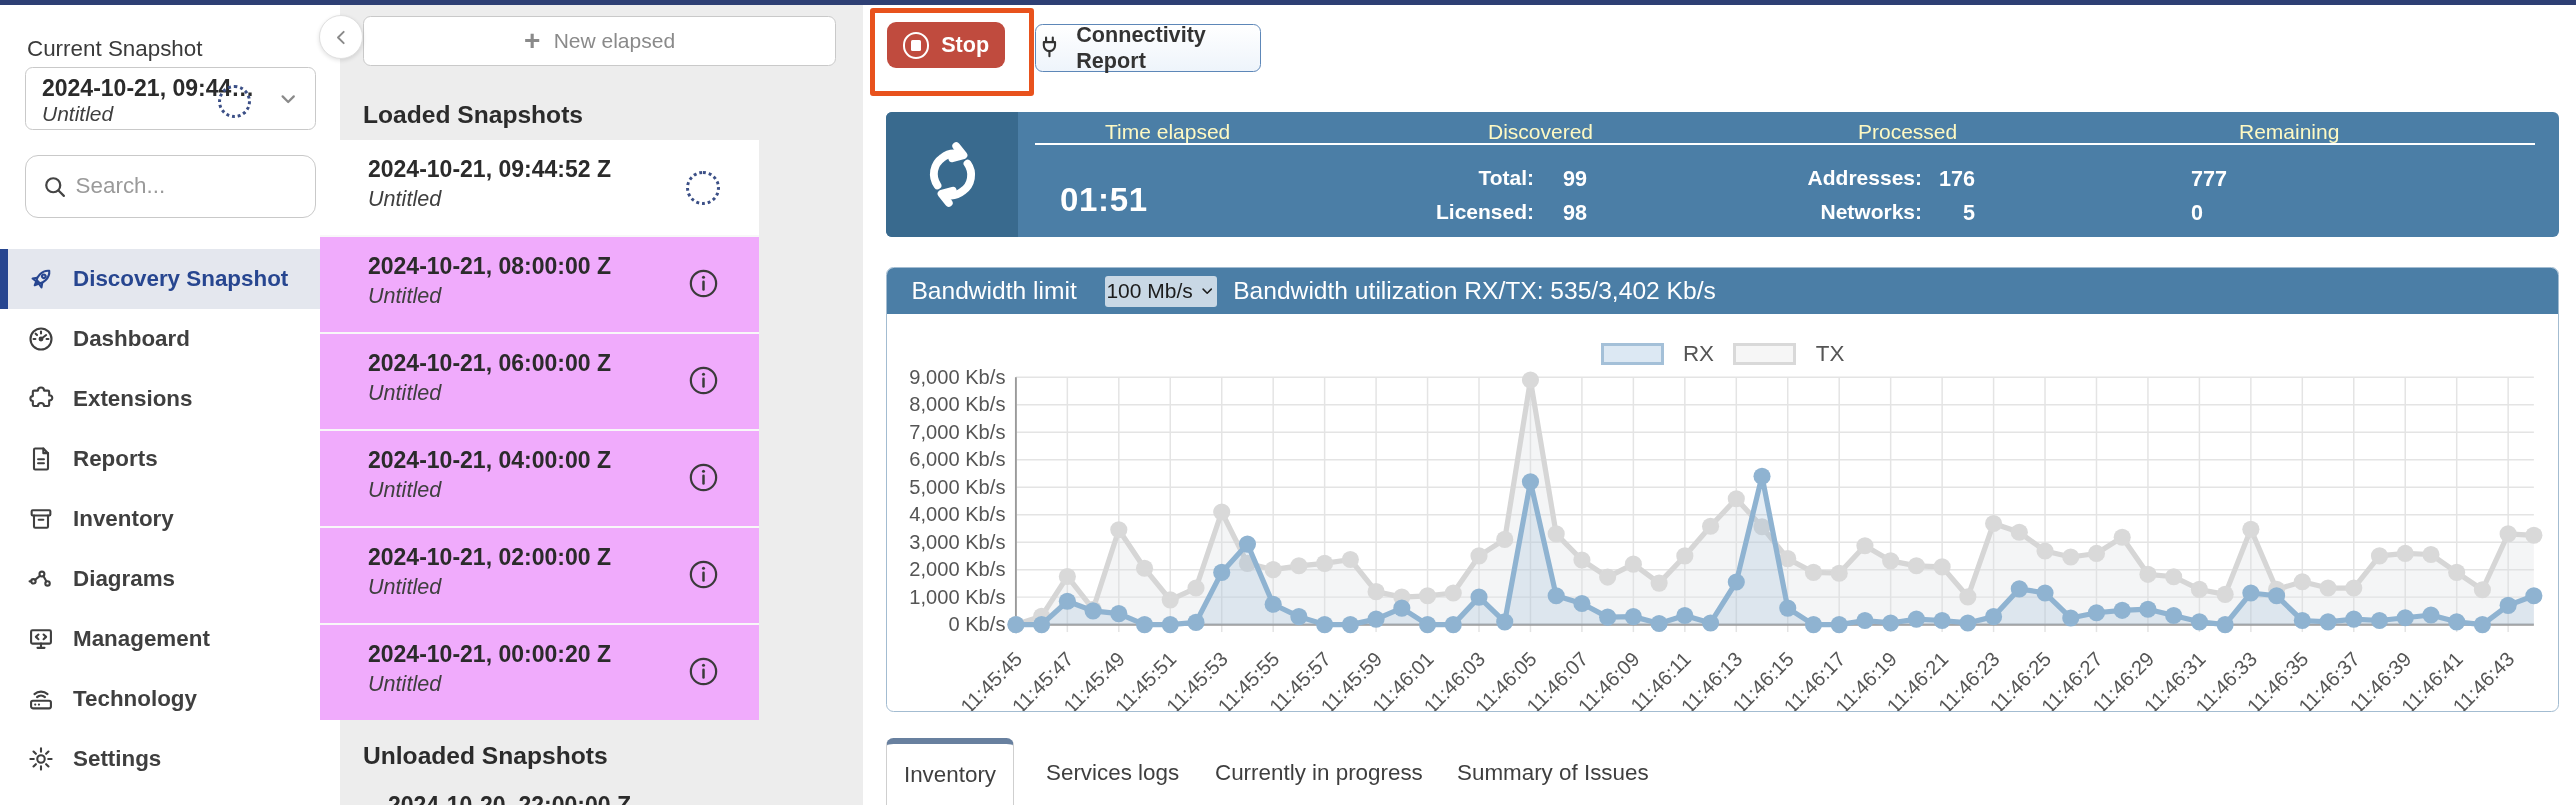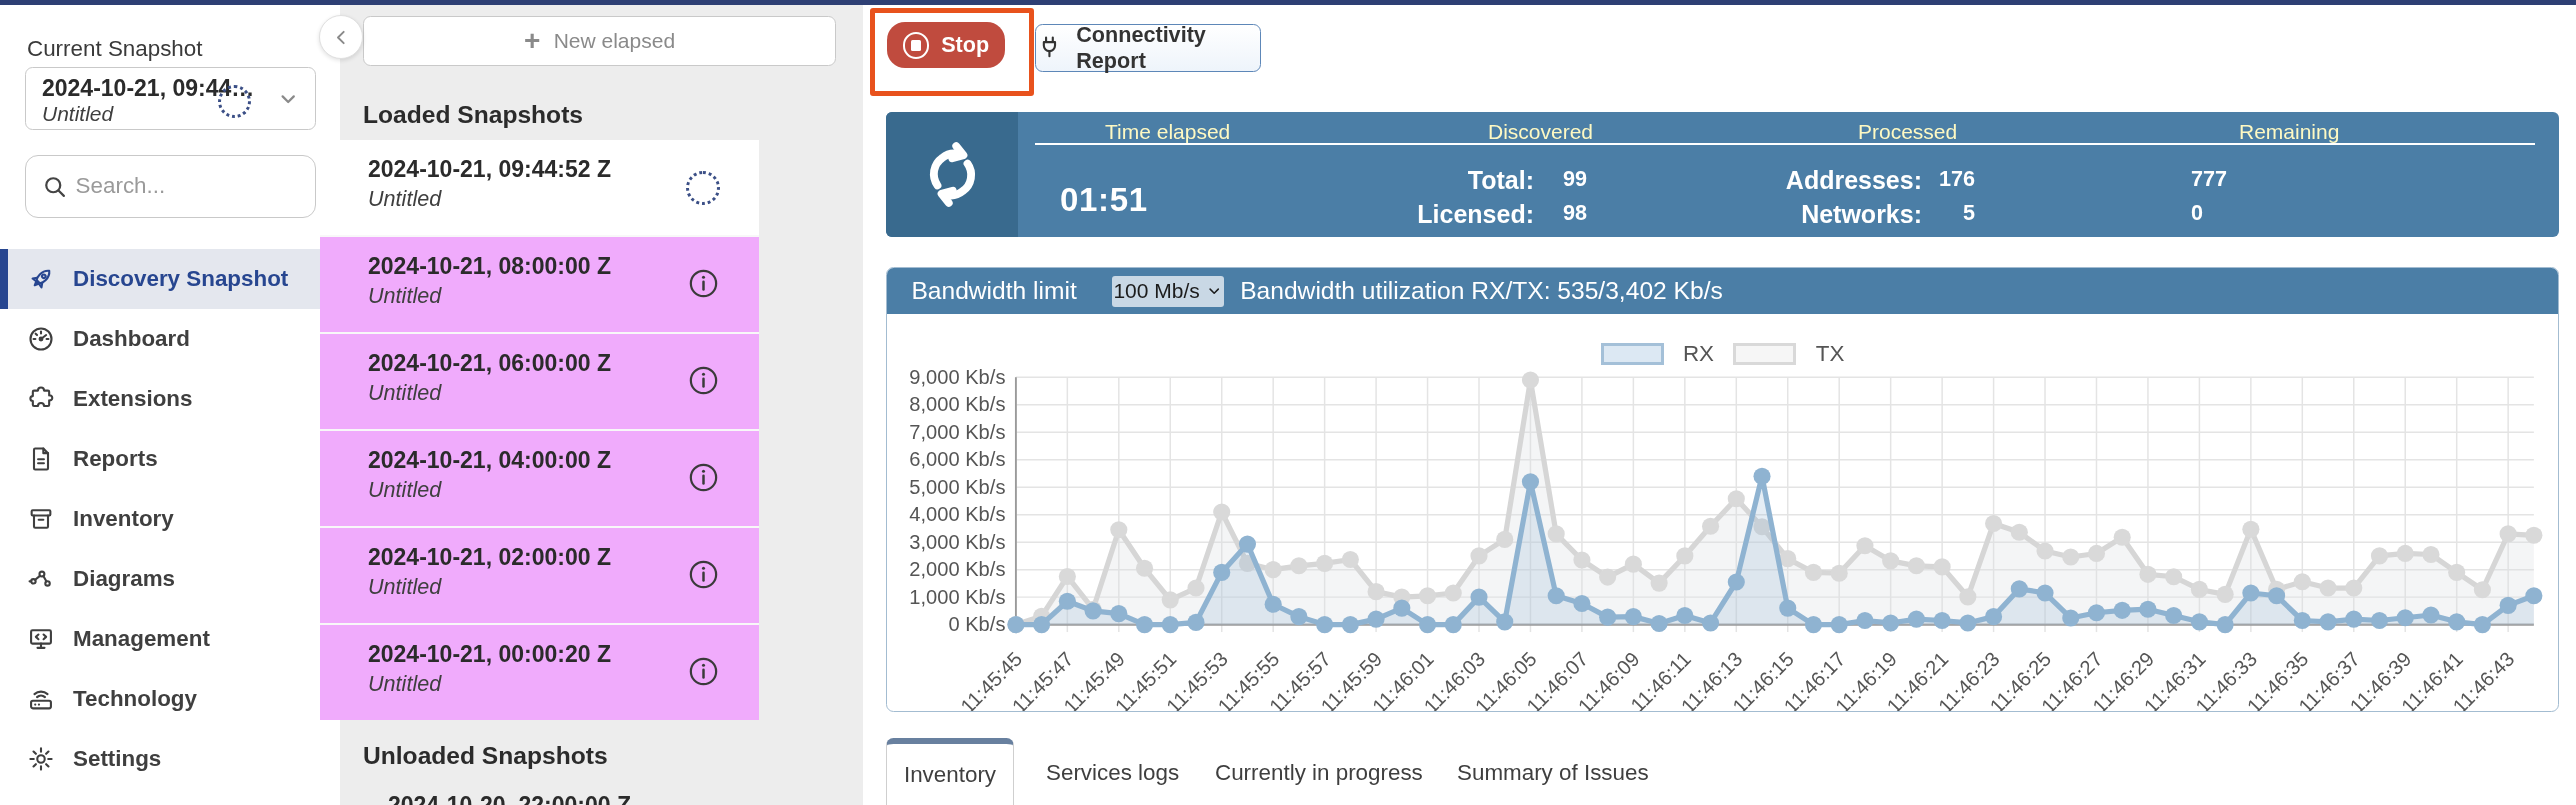--- a/index.html
+++ b/index.html
@@ -55,48 +55,48 @@
   .snap-item .ts{position:absolute;left:48px;top:16.4px;font-size:23px;font-weight:bold;color:#2b2b2b;}
   .snap-item .tt{position:absolute;left:48px;top:46px;font-size:21.6px;font-style:italic;color:#3f3f3f;}
   .snap-item .info{position:absolute;right:39px;top:30px;width:33px;height:33px;}
   .snap-item .spinner{position:absolute;right:39px;top:31px;width:28px;height:28px;}
   #unloaded-heading{left:363px;top:742px;font-size:24.6px;font-weight:bold;color:#2b2b2b;}
   #partial-item{left:340px;top:787px;width:523px;height:18.6px;overflow:hidden;background:#ededed;}
   #partial-item .ts{position:absolute;left:48px;top:4.5px;font-size:23px;font-weight:bold;color:#2b2b2b;}
 
   
   #stop-highlight{left:870px;top:7.5px;width:154px;height:78px;border:5.2px solid #e8521d;border-radius:3px;z-index:4;}
-  #stop-btn{left:887px;top:22.4px;width:118px;height:46px;background:#c04b3e;border-radius:18px;z-index:5;
+  #stop-btn{left:887px;top:22.4px;width:118px;height:46px;background:#c04b3e;border-radius:9px;z-index:5;
     display:flex;align-items:center;justify-content:center;cursor:pointer;}
   #stop-btn .stop-ico{width:22.4px;height:22.4px;border:2.2px solid #fff;border-radius:50%;position:relative;margin-right:12px;flex:none;}
   #stop-btn .stop-ico::after{content:"";position:absolute;left:6px;top:6px;width:10.4px;height:10.4px;background:#fff;border-radius:1.5px;}
   #stop-btn .slabel{color:#fff;font-size:21.6px;font-weight:bold;}
   #conn-btn{left:1035px;top:24px;width:224px;height:46px;background:linear-gradient(#ffffff,#eef4fb);
     border:1.5px solid #5d87b8;border-radius:7.5px;display:flex;align-items:center;justify-content:center;cursor:pointer;}
   #conn-btn svg{margin-right:13.4px;}
   #conn-btn .clabel{font-size:21.6px;font-weight:bold;color:#333;}
 
   
   #status-bar{left:886px;top:112px;width:1673px;height:125px;background:#4b7ea6;border-radius:6px;color:#fff;}
   #status-icon{position:absolute;left:0;top:0;width:132px;height:125px;background:#396a8e;border-radius:6px 0 0 6px;
     display:flex;align-items:center;justify-content:center;}
   .sb-header{position:absolute;top:7.5px;font-size:21px;color:#fef9c3;margin-left:48px;}
   #sb-line{position:absolute;left:149px;top:31px;width:1500px;height:2.2px;background:#fff;}
   #time-value{position:absolute;left:174px;top:69px;font-size:33px;font-weight:bold;letter-spacing:0.7px;}
-  .sb-rowlabel{position:absolute;width:171px;text-align:right;font-size:25px;font-weight:bold;}
+  .sb-rowlabel{position:absolute;width:171px;text-align:right;font-size:21px;font-weight:bold;}
   .sb-rowval{position:absolute;width:45px;text-align:right;font-size:21.6px;font-weight:bold;}
   .sb-plainval{position:absolute;font-size:21.6px;font-weight:bold;}
   .r1{top:54px;} .r2{top:88px;}
 
   
   #bw-panel{left:886px;top:267px;width:1673px;height:445px;border:1.5px solid #a3bcd1;border-radius:7.5px;
     background:#fff;box-sizing:border-box;overflow:hidden;}
   #bw-header{position:absolute;left:0;top:0;width:100%;height:46px;background:#4b7ea6;display:flex;align-items:center;padding-left:8px;}
   #bw-title{margin-left:16.4px;font-size:24.6px;color:#fff;}
-  #bw-select{margin-left:35px;width:112px;height:31px;background:#c9d8e5;border-radius:3px;display:flex;
+  #bw-select{margin-left:28px;width:112px;height:31px;background:#c9d8e5;border-radius:3px;display:flex;
     align-items:center;justify-content:center;font-size:21px;color:#1c1c1c;cursor:pointer;}
   #bw-select svg{margin-left:6px;}
   #bw-util{margin-left:16.4px;font-size:24.6px;color:#fff;}
   #legend{position:absolute;left:0;top:73px;width:100%;display:flex;align-items:center;justify-content:center;gap:19.4px;}
   .sw{width:63px;height:22.4px;box-sizing:border-box;}
   #sw-rx{background:#dce8f3;border:3px solid #a4c0d8;}
   #sw-tx{background:#f6f6f6;border:3px solid #d9d9d9;}
   .sw-label{font-size:22.4px;color:#555;}
 
   

